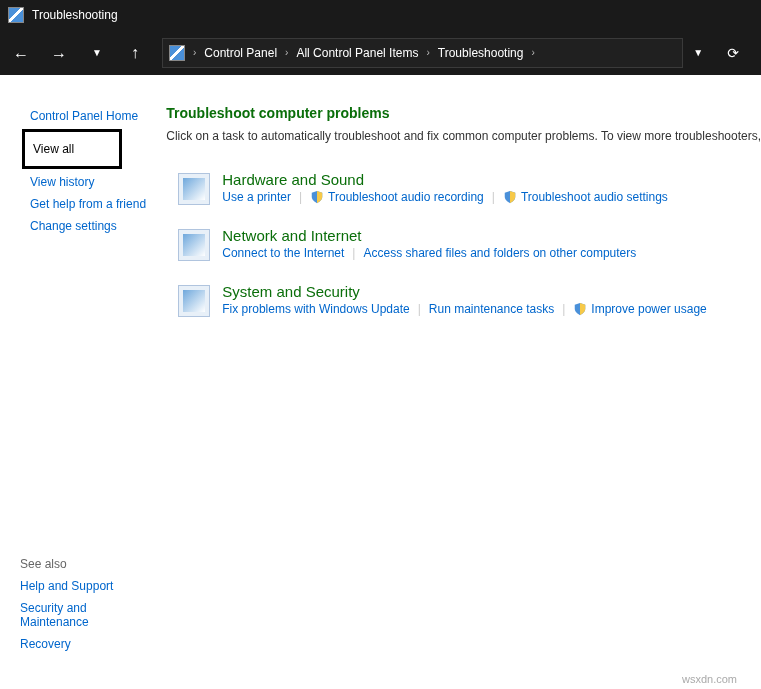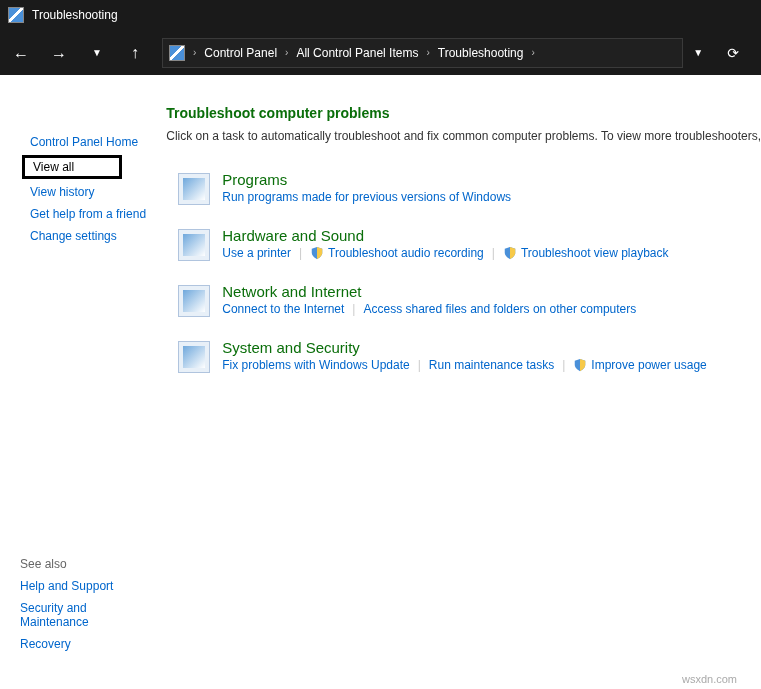--- a/index.html
+++ b/index.html
@@ -14,23 +14,23 @@
     .nav-arrows span { cursor: pointer; width:18px; text-align:center; display:inline-block; }
     .address-bar { flex: 1; height: 30px; background: #202020; border: 1px solid #3a3a3a; display: flex; align-items: center; padding: 0 6px; margin: 0 10px 0 12px; color: #fff; font-size: 12px; gap:4px; }
     .address-bar .cp-icon { width:16px; height:16px; background: linear-gradient(135deg,#4a90d9 40%,#fff 41%,#fff 55%,#4a90d9 56%); border:1px solid #888; margin-right:4px;}
     .address-bar .bc { color:#fff; padding:0 4px;}
     .address-bar .chev { color:#bbb; font-size:10px;}
     .nav-right { display:flex; align-items:center; gap:24px; color:#fff; font-size:14px; padding:0 12px 0 0;}
     .nav-right span { cursor:pointer;}
 
     .content { display: flex; height: calc(100% - 75px); position:relative; }
 
-    .sidebar { width: 210px; padding: 30px 0 0 30px; font-size: 12px; color: #0066cc; position:relative;margin-top:26px; }
+    .sidebar { width: 210px; padding: 30px 0 0 30px; font-size: 12px; color: #0066cc; position:relative; }
     .sidebar-top a { display: block; padding: 4px 0; text-decoration: none; color: #0066cc; cursor:pointer; }
-    .sidebar-top a.highlighted { border: 3px solid #000; padding: 2px 8px; margin: 2px 0 2px -8px; width:100px; color:#000; font-weight:400;}
+    .sidebar-top a.highlighted { border: 3px solid #000; padding: 10px 8px; margin: 2px 0 2px -8px; width:100px; color:#000; font-weight:400;}
 
     .sidebar-bottom { position:absolute; bottom:34px; left:20px; }
     .sidebar-bottom .heading { color:#666; padding:4px 0;}
     .sidebar-bottom a { display:block; padding:4px 0; color:#0066cc; text-decoration:none; cursor:pointer;}
 
     .main { flex:1; padding: 30px 0 0 18px; }
     .main h1 { color:#0a6e0a; font-weight:700; font-size:14px; margin-bottom:8px; }
     .main .desc { font-size:12px; color:#333; margin-bottom:28px; white-space:nowrap; }
 
     .cat { display:flex; gap:12px; margin-bottom:22px; padding-left:12px;}
@@ -90,29 +90,20 @@
       <a>Help and Support</a>
       <a>Security and Maintenance</a>
       <a>Recovery</a>
     </div>
   </div>
 
   <div class="main">
     <h1>Troubleshoot computer problems</h1>
     <div class="desc">Click on a task to automatically troubleshoot and fix common computer problems. To view more troubleshooters,</div>
 
-    <div class="cat">
-      <div class="cat-icon"></div>
-      <div class="cat-body">
-        <h2>Programs</h2>
-        <div class="cat-links">
-          <a>Run programs made for previous versions of Windows</a>
-        </div>
-      </div>
-    </div>
 
     <div class="cat">
       <div class="cat-icon"></div>
       <div class="cat-body">
         <h2>Hardware and Sound</h2>
         <div class="cat-links">
           <a>Use a printer</a>
           <span class="sep">|</span>
           <span class="shield">
               <svg viewBox="0 0 16 16">
@@ -121,21 +112,21 @@
               </svg>
             </span>
             <a>Troubleshoot audio recording</a>
           <span class="sep">|</span>
           <span class="shield">
               <svg viewBox="0 0 16 16">
                 <path d="M8 1 L2 3 V8 C2 12 8 15 8 15 C8 15 14 12 14 8 V3 Z" fill="#4a90d9"></path>
                 <path d="M8 1 L8 15 C8 15 14 12 14 8 V3 Z" fill="#f7c948"></path>
               </svg>
             </span>
-            <a>Troubleshoot view playback</a>
+            <a>Troubleshoot audio settings</a>
         </div>
       </div>
     </div>
 
     <div class="cat">
       <div class="cat-icon"></div>
       <div class="cat-body">
         <h2>Network and Internet</h2>
         <div class="cat-links">
           <a>Connect to the Internet</a>

